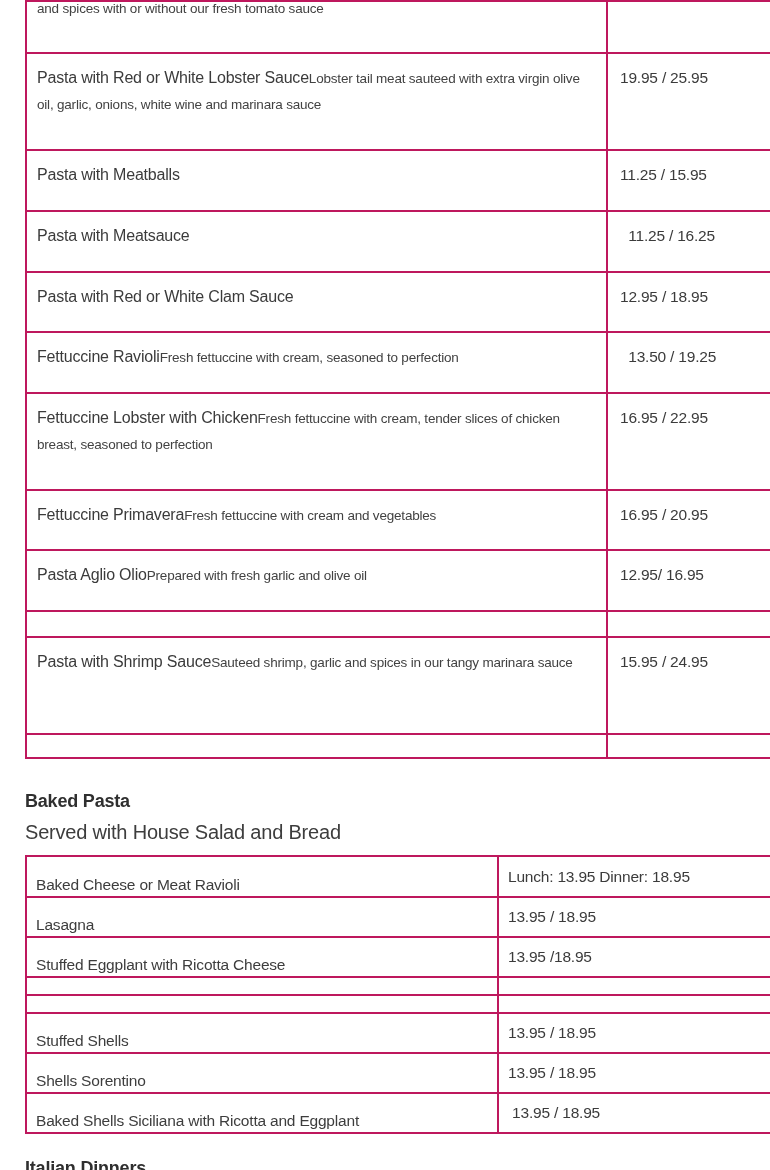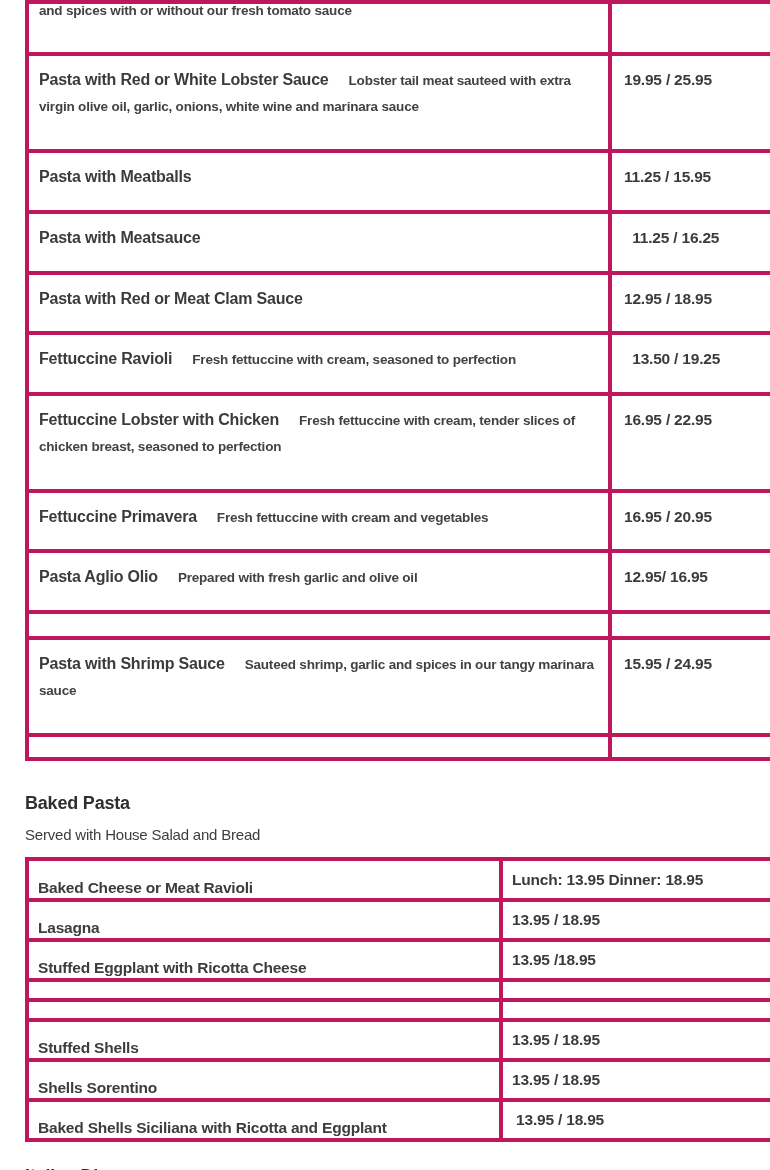--- a/index.html
+++ b/index.html
@@ -18,61 +18,60 @@
   .page {
     width: 720px;
     margin-left: 25px;
   }
   table {
     border-collapse: collapse;
     table-layout: fixed;
     width: 720px;
   }
   td {
-    border: 4px solid #be185d;
+    border: 2px solid #be185d;
     vertical-align: top;
     overflow: hidden;
-    font-weight: bold;
   }
   
   .pasta-table td.item-cell  { width: 559px; padding: 11px 10px 0 10px; }
   .pasta-table td.price-cell { width: 161px; padding: 11px 6px 0 12px; white-space: pre-wrap; }
   .pasta-table tr { height: 60px; }
   .pasta-table tr.r-partial { height: 52px; }
   .pasta-table tr.r-tall    { height: 97px; }
   .pasta-table tr.r-med     { height: 61px; }
   .pasta-table tr.r-empty-a { height: 26px; }
   .pasta-table tr.r-empty-b { height: 24px; }
   .pasta-table tr.r-partial td { padding-top: 0; }
   .clip-top { margin-top: -7px; line-height: 20px; }
   .cell-p { line-height: 25px; }
   .item-name {
     font-size: 16px;
     color: #3b3b3b;
   }
-  .item-name:not(:empty) { margin-right: 20px; }
+  .item-name:not(:empty) { margin-right: 0; }
   .item-desc {
     font-size: 13.5px;
     color: #424242;
   }
   .price-cell {
     font-size: 15.5px;
     line-height: 25px;
     color: #3b3b3b;
   }
   
   .section-heading {
     font-size: 18px;
     font-weight: 700;
     color: #2f2f2f;
     margin: 32px 0 0 0;
     line-height: 20px;
   }
   .section-subheading {
-    font-size: 15px;
+    font-size: 20px;
     color: #3d3d3d;
     margin: 13px 0 8px 0;
     line-height: 17px;
   }
   
   .baked-table { margin-top: 14px; }
   .baked-table td { vertical-align: middle; }
   .baked-table td.item-cell  { width: 453px; padding: 16px 8px 0 9px; font-size: 15.5px; margin-top: 36px; }
   .baked-table td.price-cell { width: 267px; padding: 0 8px 0 9px; font-size: 15.5px; white-space: pre-wrap; line-height: 20px; }
   .baked-table tr { height: 40px; }
@@ -115,21 +114,21 @@
         <td class="item-cell">
           <div class="cell-p">
             <span class="item-name">Pasta with Meatsauce</span><span class="item-desc"></span>
           </div>
         </td>
         <td class="price-cell">  11.25 / 16.25</td>
       </tr>
       <tr>
         <td class="item-cell">
           <div class="cell-p">
-            <span class="item-name">Pasta with Red or Meat Clam Sauce</span><span class="item-desc"></span>
+            <span class="item-name">Pasta with Red or White Clam Sauce</span><span class="item-desc"></span>
           </div>
         </td>
         <td class="price-cell">12.95 / 18.95</td>
       </tr>
       <tr class="r-med">
         <td class="item-cell">
           <div class="cell-p">
             <span class="item-name">Fettuccine Ravioli</span><span class="item-desc">Fresh fettuccine with cream, seasoned to perfection</span>
           </div>
         </td>

